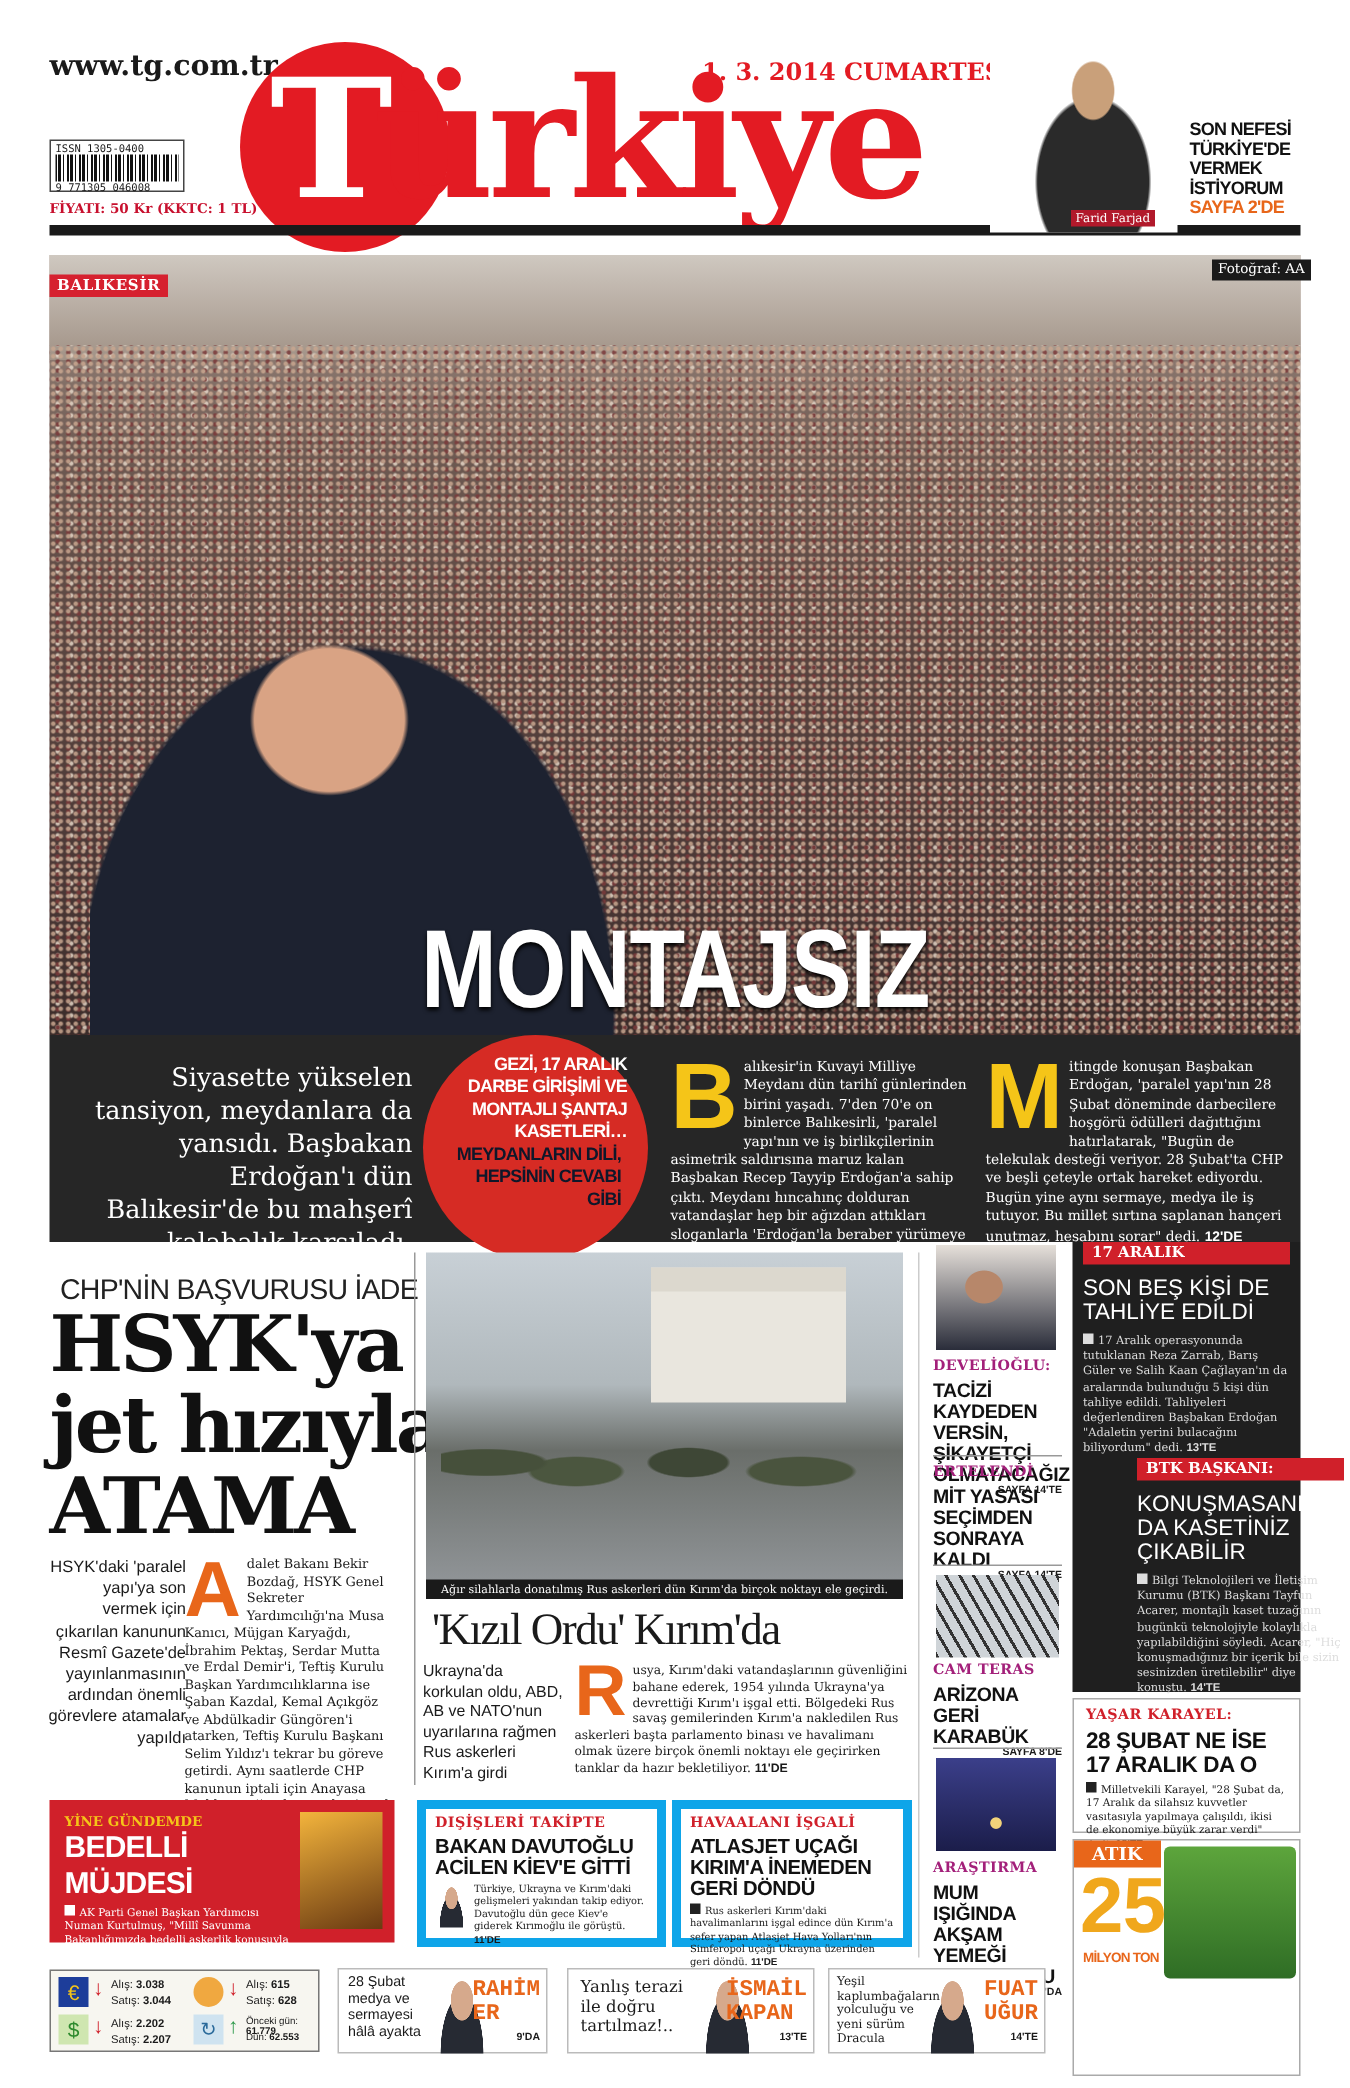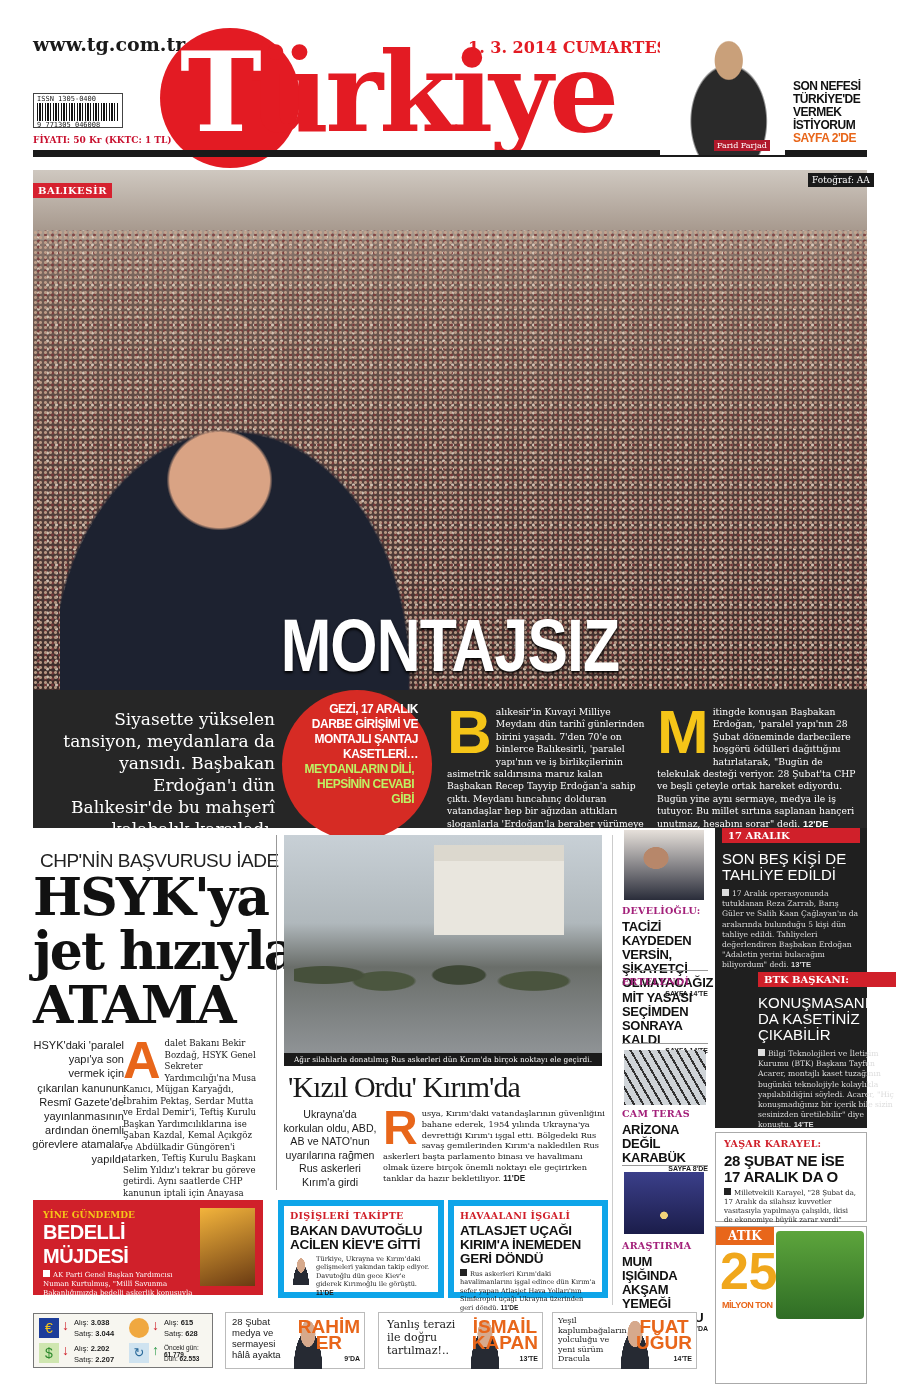--- a/index.html
+++ b/index.html
@@ -30,40 +30,40 @@
  radial-gradient(circle,#e6d7c8 1px,transparent 2px) 1px 3px/9px 8px;opacity:.85}
 #photo .sky{position:absolute;left:0;top:0;width:100%;height:70px;background:linear-gradient(#cfc8c0,#a19286)}
 #erdogan{left:60px;top:390px;width:380px;height:300px;background:radial-gradient(ellipse at 42% 30%,#d9a384 0 16%,transparent 17%),radial-gradient(ellipse at 45% 95%,#1d2230 0 60%,transparent 61%)}
 #balikesir{left:33px;top:183px;background:#d6212f;color:#fff;font-size:10px;padding:2px 5px;font-weight:bold;letter-spacing:.5px}
 #foto-credit{left:808px;top:173px;background:#1a1a1a;color:#fff;font-size:9px;padding:2px 4px}
 #headline{left:33px;top:600px;width:834px;text-align:center;font-size:74px;line-height:92px;color:#fff;font-family:"Liberation Sans",sans-serif;font-weight:bold;transform:scaleX(.82);transform-origin:center;letter-spacing:-1px;text-shadow:0 2px 3px #000}
 #dark-band{left:33px;top:690px;width:834px;height:138px;background:#262626}
 #lead{left:50px;top:708px;width:225px;text-align:right;font-size:17px;line-height:22px;color:#fff;font-family:"DejaVu Serif",serif}
 #bubble{left:282px;top:690px;width:150px;height:150px;border-radius:50%;background:#d62b24;text-align:right;padding-top:12px}
 #bubble .w{color:#fff;font-size:12px;line-height:15px}
-#bubble .y{color:#bef264;font-size:12px;line-height:15px}
+#bubble .y{color:#0f172a;font-size:12px;line-height:15px}
 .drop{float:left;font-family:"Liberation Sans",sans-serif;font-weight:bold;line-height:.85;margin-right:4px}
 #story-b{left:447px;top:706px;width:200px;font-size:9.2px;line-height:12.4px;color:#fff}
 #story-m{left:657px;top:706px;width:203px;font-size:9.2px;line-height:12.4px;color:#fff}
 .yl{color:#f5c518;font-size:62px}
 
 #hsyk-kicker{left:40px;top:850px;font-size:19px;font-family:"Liberation Sans",sans-serif;color:#222;letter-spacing:-.5px}
 #hsyk-title{left:33px;top:870px;font-size:52px;line-height:54px;font-family:"DejaVu Serif",serif;font-weight:bold;color:#111;letter-spacing:-2px}
 #hsyk-lead{left:30px;top:1038px;width:94px;text-align:right;font-size:11px;line-height:14.2px;font-family:"Liberation Sans",sans-serif}
 #hsyk-body{left:123px;top:1038px;width:140px;font-size:8.6px;line-height:11.5px}
 .or{color:#e8661a;font-size:52px}
 .ref{font-weight:bold;font-family:"Liberation Sans",sans-serif}
 #vrule1{left:276px;top:835px;width:1px;height:355px;background:#999}
 
 #crimea-photo{left:284px;top:835px;width:318px;height:220px;background:linear-gradient(180deg,#c8d0d6 0%,#b0b8bc 40%,#6a6e6a 60%,#909497 100%)}
 #crimea-photo .bldg{position:absolute;left:150px;top:10px;width:130px;height:90px;background:#e9e6de;border-top:16px solid #dcd8ce}
 #crimea-photo .soldiers{position:absolute;left:10px;top:80px;width:300px;height:120px;background:radial-gradient(ellipse at 10% 50%,#46503b 0 10%,transparent 11%),radial-gradient(ellipse at 30% 55%,#4b563f 0 10%,transparent 11%),radial-gradient(ellipse at 55% 50%,#3e4736 0 11%,transparent 12%),radial-gradient(ellipse at 80% 55%,#4a543e 0 10%,transparent 11%)}
 #crimea-cap{left:284px;top:1053px;width:318px;background:#1a1a1a;color:#fff;font-size:7.4px;padding:2px 4px;text-align:center}
 #crimea-title{left:288px;top:1070px;font-size:30px;font-family:"Liberation Serif",serif;letter-spacing:-1px}
-#crimea-lead{left:282px;top:1108px;width:96px;text-align:center;font-size:10.6px;line-height:13.6px;font-family:"Liberation Sans",sans-serif}
+#crimea-lead{left:282px;top:1108px;width:96px;text-align:left;font-size:10.6px;line-height:13.6px;font-family:"Liberation Sans",sans-serif}
 #crimea-body{left:383px;top:1108px;width:222px;font-size:8.2px;line-height:10.8px}
 
 #vrule2{left:612px;top:835px;width:1px;height:470px;background:#ccc}
 #devel-photo{left:624px;top:830px;width:80px;height:70px;background:radial-gradient(ellipse at 40% 40%,#b7876a 0 18%,transparent 19%),linear-gradient(#e6e0da,#2a2d3a)}
 .kick{font-size:9.5px;font-weight:bold;color:#a3207a;font-family:"DejaVu Serif",serif;letter-spacing:.3px}
 .side-h{font-size:13px;line-height:14px;font-family:"Liberation Sans",sans-serif;font-weight:bold;color:#111;letter-spacing:-.3px}
 .sayfa{font-size:7px;font-weight:bold;text-align:right;font-family:"Liberation Sans",sans-serif}
 .srule{height:1px;background:#999}
 #dark-right{left:715px;top:828px;width:152px;height:300px;background:#1f1f1f}
 .redlab{background:#d0202a;color:#fff;font-size:10px;font-weight:bold;padding:2px 6px;font-family:"DejaVu Serif",serif}
@@ -76,21 +76,21 @@
 
 #bedelli{left:33px;top:1200px;width:230px;height:95px;background:#d0202a}
 #bedelli-img{left:200px;top:1208px;width:55px;height:78px;background:linear-gradient(160deg,#f3b43c,#6a3a12)}
 
 .box{border:6px solid #0ea5e9}
 #markets{left:33px;top:1313px;width:180px;height:55px;border:1px solid #777;background:#f7f6f0}
 .mk{position:absolute;font-size:7.5px;font-family:"Liberation Sans",sans-serif}
 .arr-d{color:#d0202a;font-size:14px;font-weight:bold}
 .arr-u{color:#2d9a4a;font-size:14px;font-weight:bold}
 .col-box{border:1px solid #bbb;background:#fff}
-.colname{color:#e8661a;font-family:Liberation Sans, sans-serif;font-weight:bold;font-size:19px;line-height:16px;text-align:center}
+.colname{color:#e8661a;font-family:Liberation Mono, monospace;font-weight:bold;font-size:15px;line-height:16px;text-align:left}
 .face{background:radial-gradient(ellipse at 50% 35%,#d6a98c 0 26%,transparent 27%),radial-gradient(ellipse at 50% 100%,#262a33 0 50%,transparent 51%)}
 </style>
 </head>
 <body>
 
 <div class="abs" id="url">www.tg.com.tr</div>
 <div class="abs" id="barcode">
   <div>ISSN 1305-0400</div>
   <div class="bars"></div>
   <div>9 771305 046008</div>
@@ -165,21 +165,21 @@
 <div class="abs srule" style="left:622px;top:970px;width:86px"></div>
 <div class="abs" style="left:622px;top:976px;width:86px">
   <div class="kick">ERTELENDİ</div>
   <div class="side-h" style="margin-top:4px">MİT YASASI SEÇİMDEN SONRAYA KALDI</div>
   <div class="sayfa">SAYFA 14'TE</div>
 </div>
 <div class="abs srule" style="left:622px;top:1043px;width:86px"></div>
 <div class="abs" style="left:624px;top:1050px;width:82px;height:55px;background:repeating-linear-gradient(60deg,#333 0 2px,#cfd4d8 2px 8px)"></div>
 <div class="abs" style="left:622px;top:1108px;width:86px">
   <div class="kick">CAM TERAS</div>
-  <div class="side-h" style="margin-top:4px">ARİZONA DEĞİL KARABÜK</div>
+  <div class="side-h" style="margin-top:4px">ARİZONA GERİ KARABÜK</div>
   <div class="sayfa">SAYFA 8'DE</div>
 </div>
 <div class="abs srule" style="left:622px;top:1165px;width:86px"></div>
 <div class="abs" style="left:624px;top:1172px;width:80px;height:62px;background:radial-gradient(circle at 50% 70%,#f2d37a 0 6%,transparent 7%),linear-gradient(#3b3f8a,#1b1d4a)"></div>
 <div class="abs" style="left:622px;top:1240px;width:86px">
   <div class="kick">ARAŞTIRMA</div>
   <div class="side-h" style="margin-top:4px">MUM IŞIĞINDA AKŞAM YEMEĞİ KALP DOSTU</div>
   <div class="sayfa">SAYFA 19'DA</div>
 </div>
 

